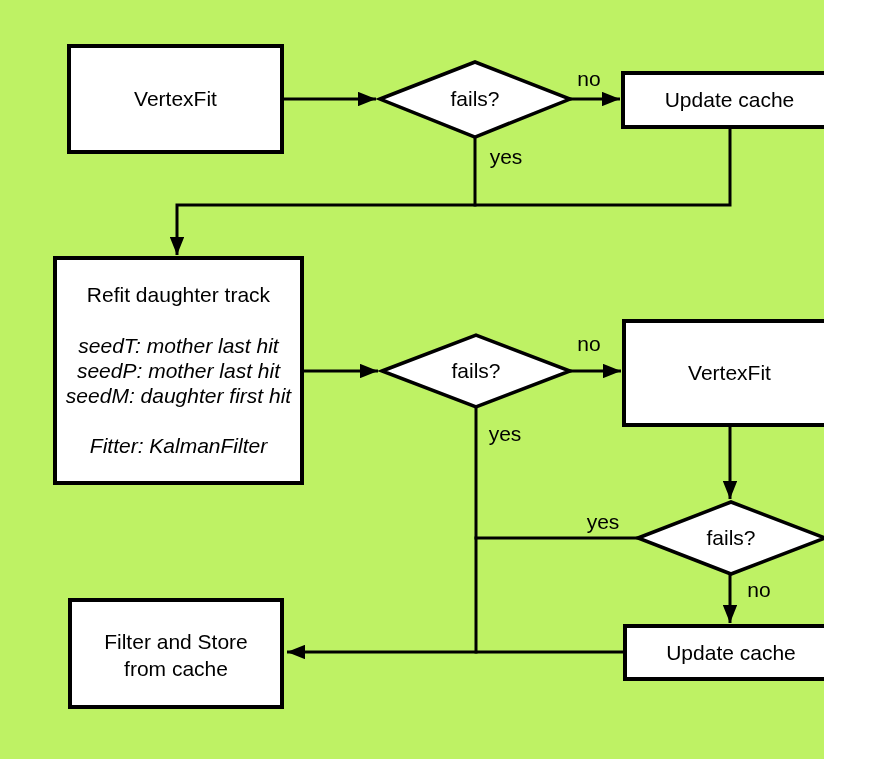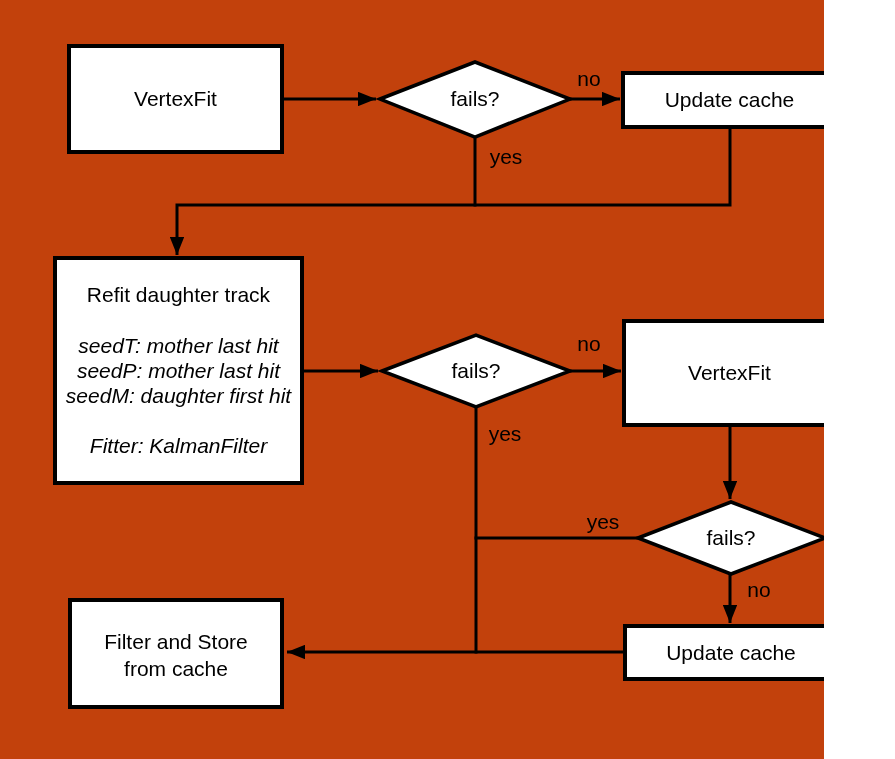--- a/index.html
+++ b/index.html
@@ -4,21 +4,21 @@
 <style>
   html, body {
     margin: 0;
     padding: 0;
     background: #ffffff;
   }
   .stage {
     position: relative;
     width: 824px;
     height: 759px;
-    background: #c2410c;
+    background: #bef264;
     overflow: hidden;
     font-family: "Liberation Sans", "DejaVu Sans", sans-serif;
   }
   svg text {
     font-family: "Liberation Sans", "DejaVu Sans", sans-serif;
     font-size: 21px;
     fill: #000000;
   }
   svg .italic { font-style: italic; }
   svg .shape  { fill: #ffffff; stroke: #000000; stroke-width: 4; }

